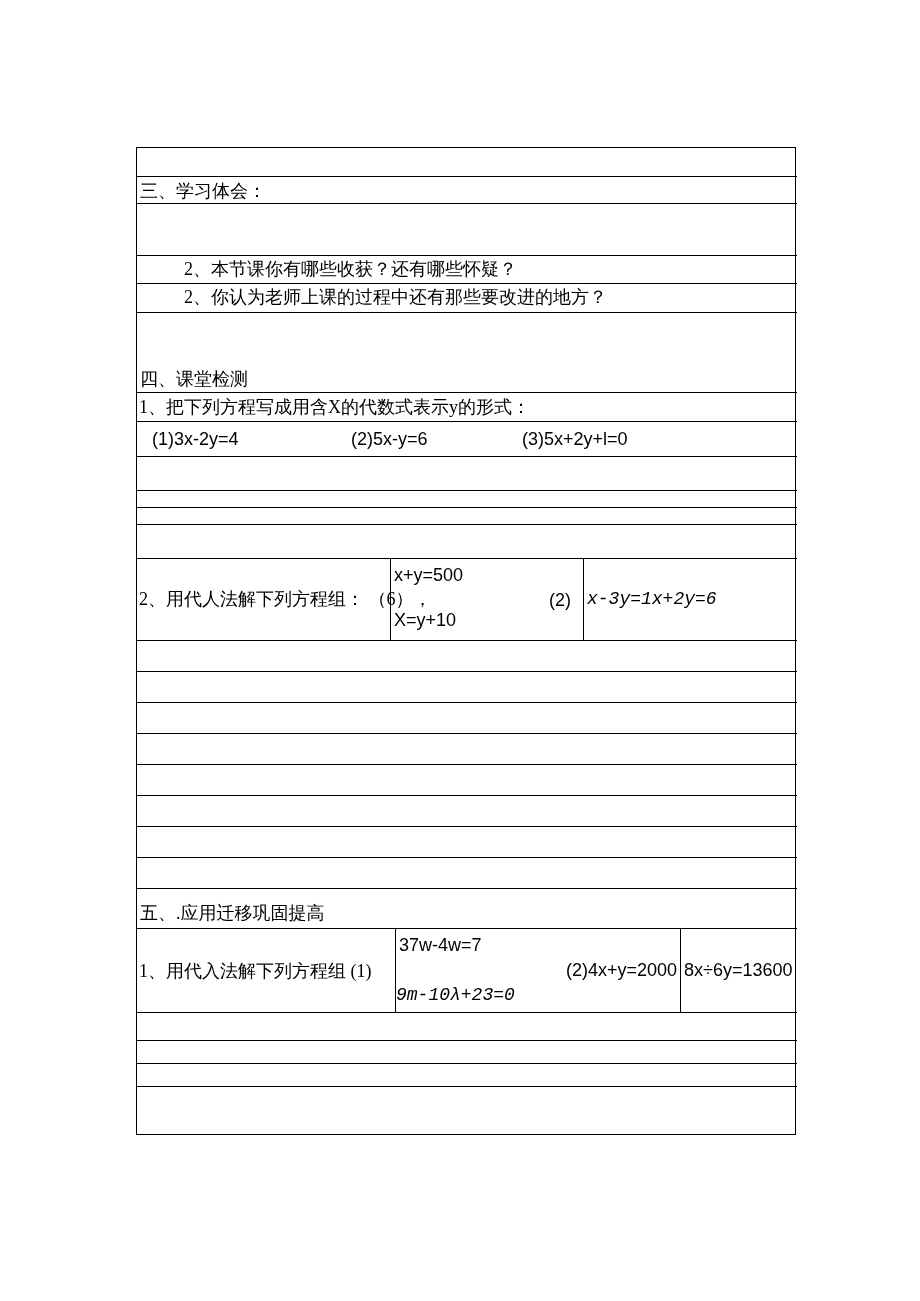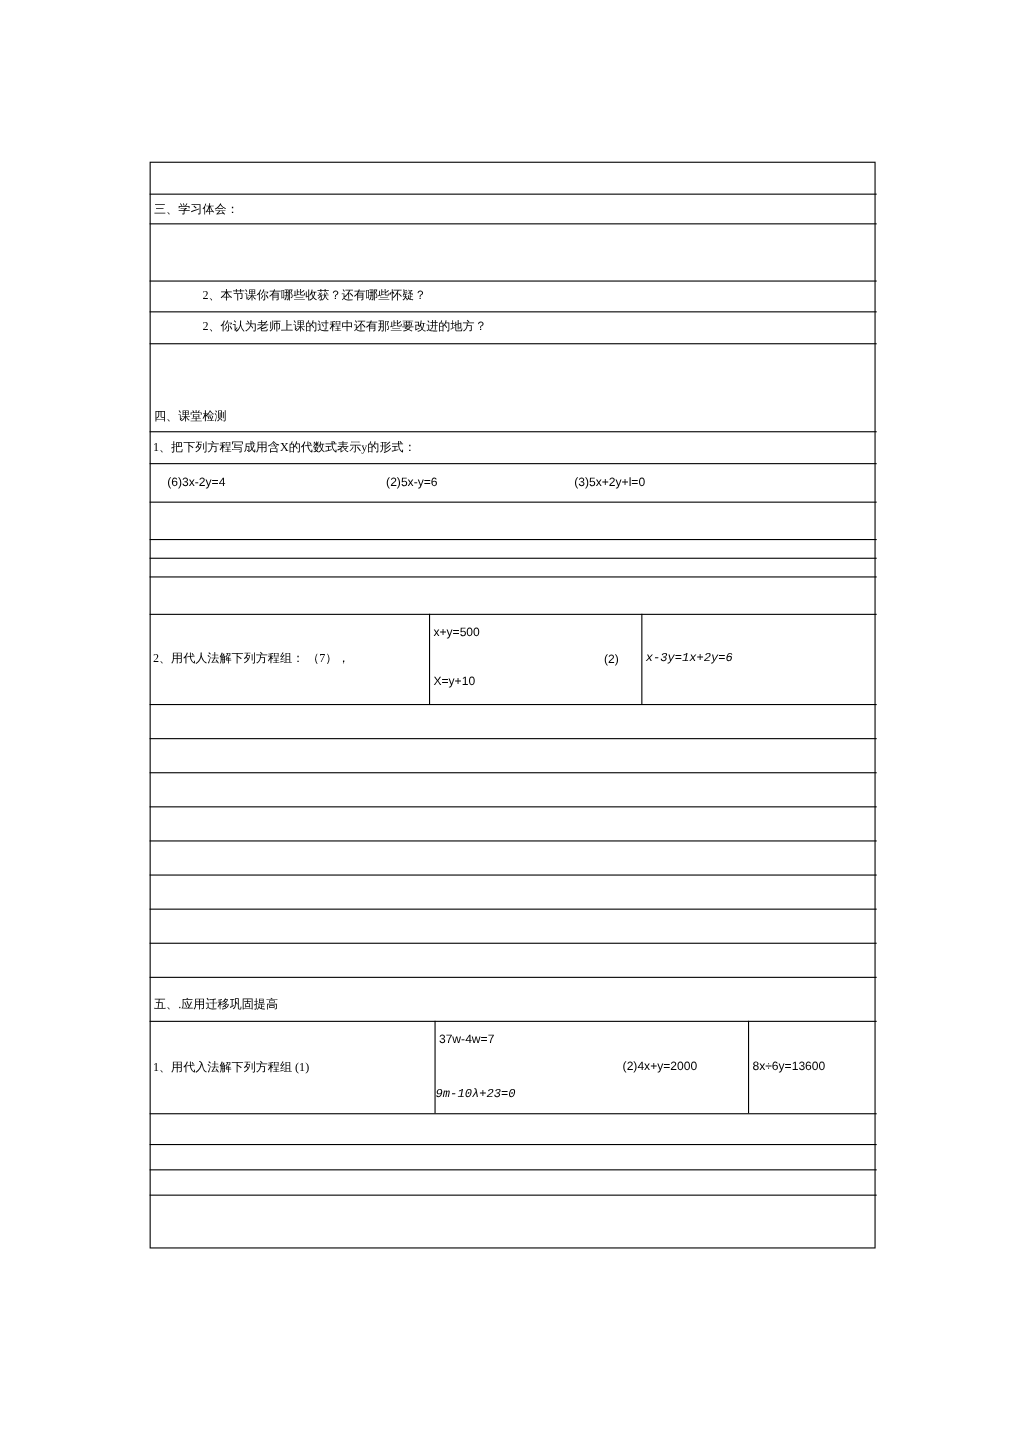--- a/index.html
+++ b/index.html
@@ -3,21 +3,21 @@
 <meta charset="utf-8">
 <style>
   html,body{margin:0;padding:0;}
   body{width:920px;height:1301px;background:#ffffff;}
   .page{position:relative;width:920px;height:1301px;background:#ffffff;overflow:hidden;
         font-family:"Liberation Serif","DejaVu Serif",serif;color:#000;}
   .frame{position:absolute;left:136px;top:147px;width:660px;height:988px;
          border:1px solid #000;box-sizing:border-box;}
   .hl{position:absolute;left:136px;width:661px;height:1px;background:#000;}
   .vl{position:absolute;width:1px;background:#000;}
-  .t{position:absolute;font-size:11px;line-height:17px;white-space:nowrap;}
+  .t{position:absolute;font-size:18px;line-height:17px;white-space:nowrap;}
   .eq{font-family:"Liberation Sans","DejaVu Sans",sans-serif;}
   .it{font-style:italic;font-family:Liberation Mono, monospace;}
 </style>
 </head>
 <body>
 
 <div class="page">
 
   <div class="frame"></div>
 
@@ -53,25 +53,25 @@
   <div class="vl" style="left:395px;top:928px;height:84px"></div>
   <div class="vl" style="left:680px;top:928px;height:84px"></div>
 
   <div class="t" style="left:140px;top:183px">三、学习体会：</div>
   <div class="t" style="left:184px;top:261px">2、本节课你有哪些收获？还有哪些怀疑？</div>
   <div class="t" style="left:184px;top:289px">2、你认为老师上课的过程中还有那些要改进的地方？</div>
 
   <div class="t" style="left:140px;top:371px">四、课堂检测</div>
   <div class="t" style="left:139px;top:399px">1、把下列方程写成用含X的代数式表示y的形式：</div>
 
-  <div class="t eq" style="left:152px;top:431px">(6)3x-2y=4</div>
+  <div class="t eq" style="left:152px;top:431px">(1)3x-2y=4</div>
   <div class="t eq" style="left:351px;top:431px">(2)5x-y=6</div>
   <div class="t eq" style="left:522px;top:431px">(3)5x+2y+l=0</div>
 
-  <div class="t" style="left:139px;top:591px">2、用代人法解下列方程组： （7），</div>
+  <div class="t" style="left:139px;top:591px">2、用代人法解下列方程组： （6），</div>
   <div class="t eq" style="left:394px;top:567px">x+y=500</div>
   <div class="t eq" style="left:394px;top:612px">X=y+10</div>
   <div class="t eq" style="left:549px;top:592px">(2)</div>
   <div class="t it" style="left:587px;top:591px">x-3y=1x+2y=6</div>
 
   <div class="t" style="left:140px;top:905px">五、.应用迁移巩固提高</div>
   <div class="t" style="left:139px;top:963px">1、用代入法解下列方程组 (1)</div>
   <div class="t eq" style="left:399px;top:937px">37w-4w=7</div>
   <div class="t it" style="left:396px;top:987px">9m-10λ+23=0</div>
   <div class="t eq" style="left:566px;top:962px">(2)4x+y=2000</div>

